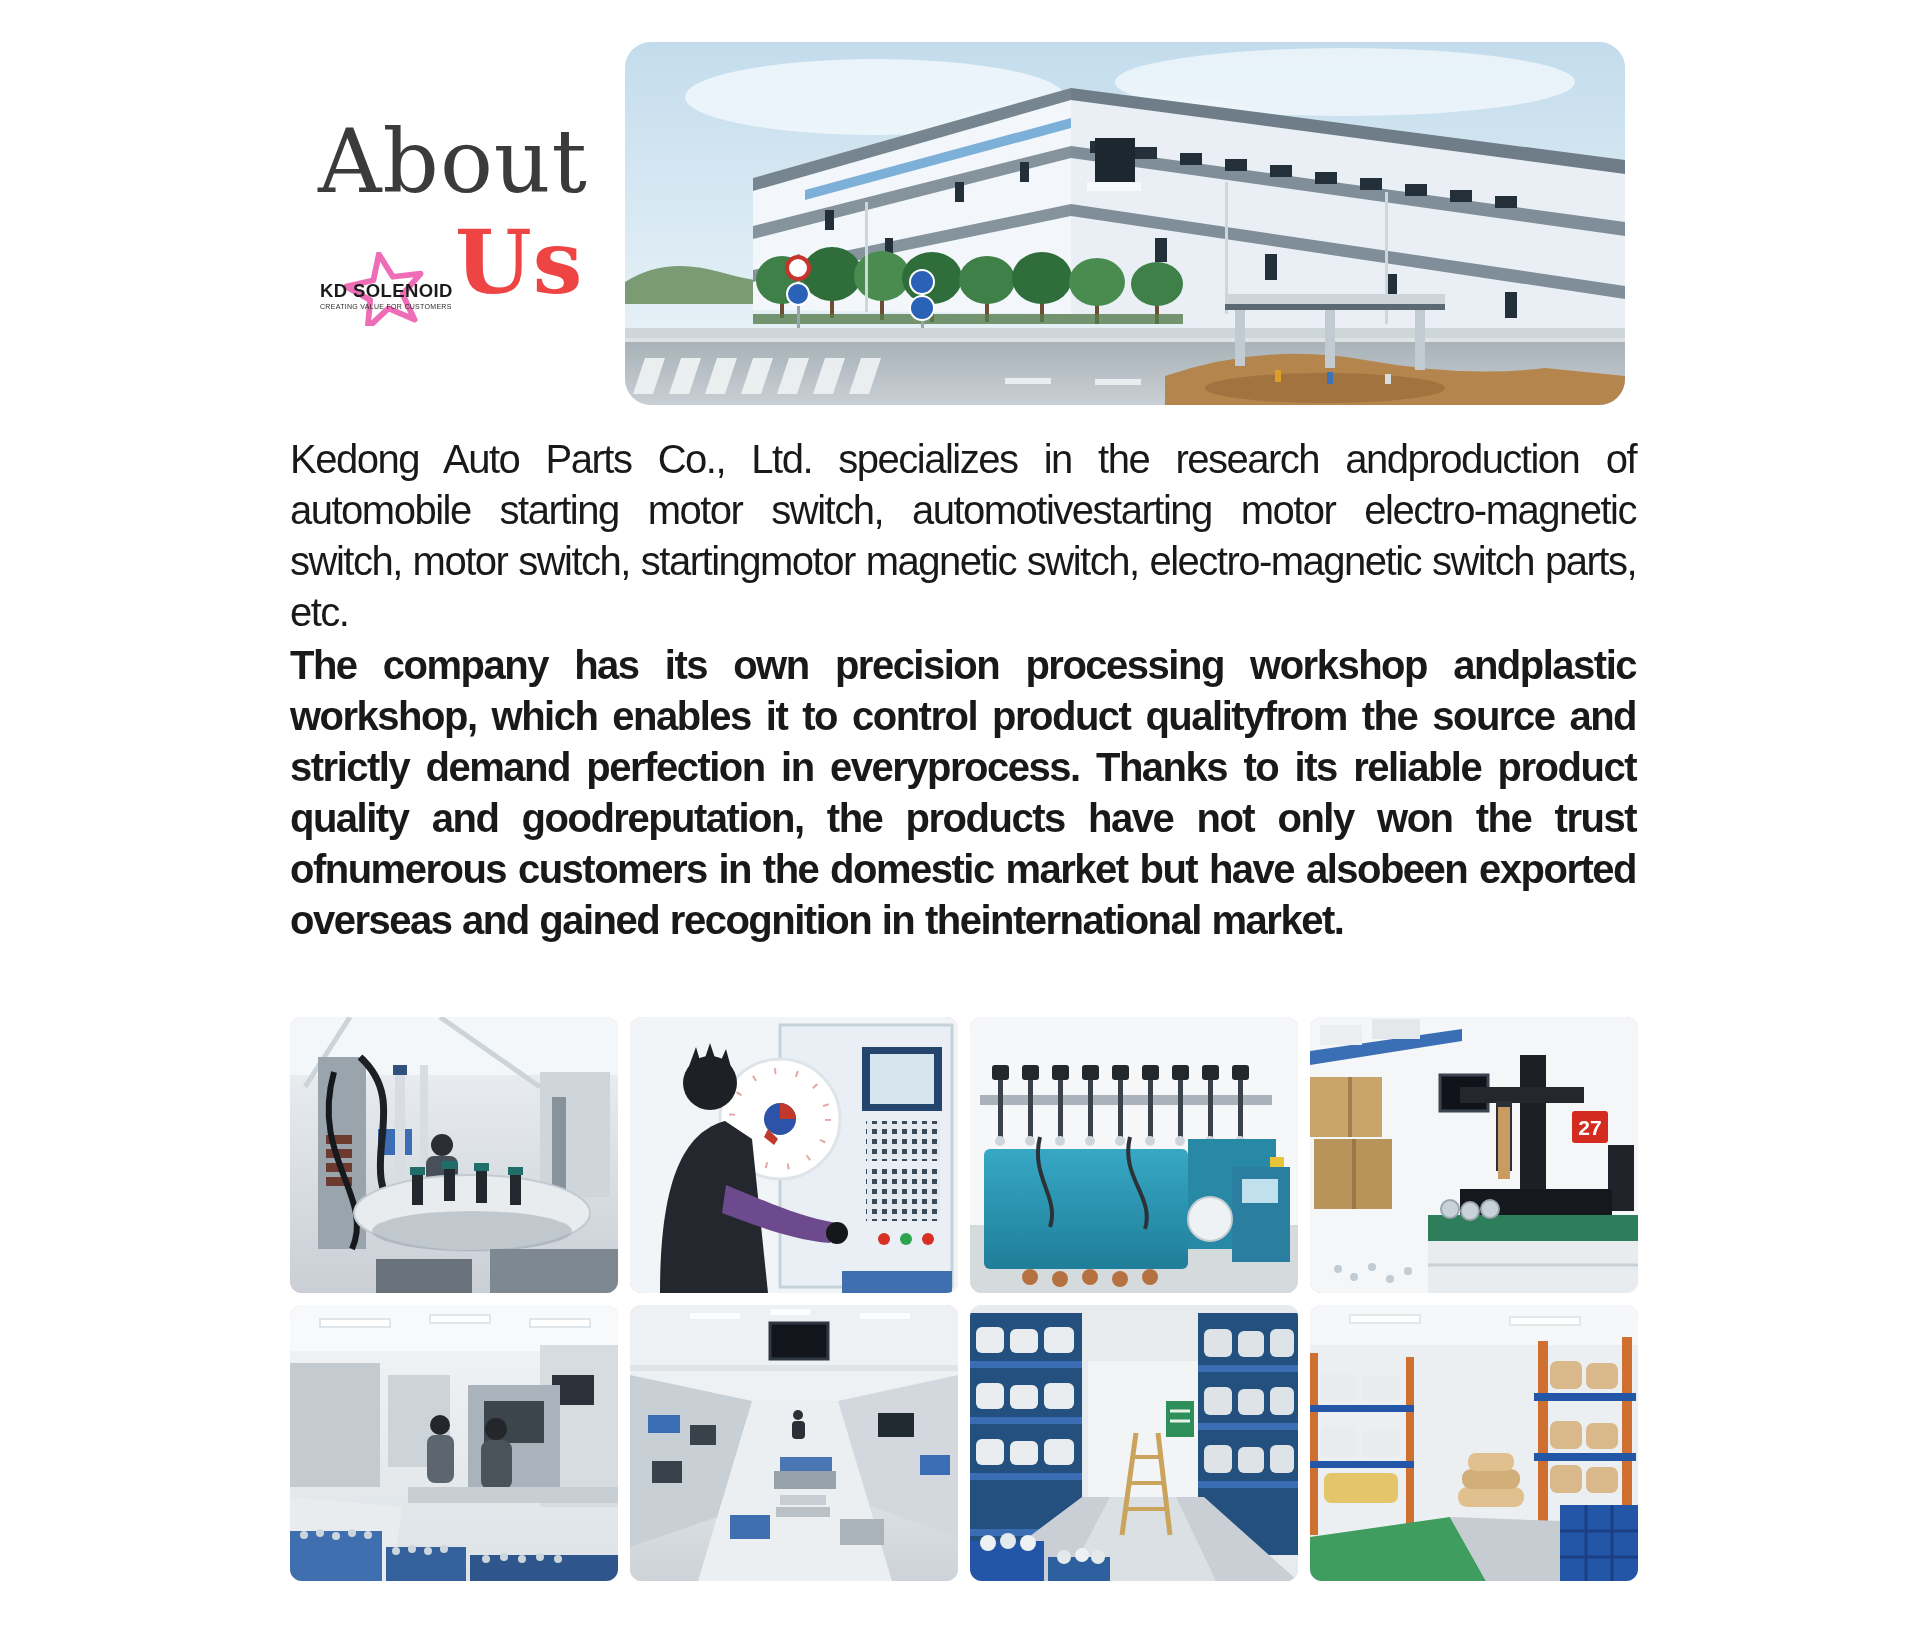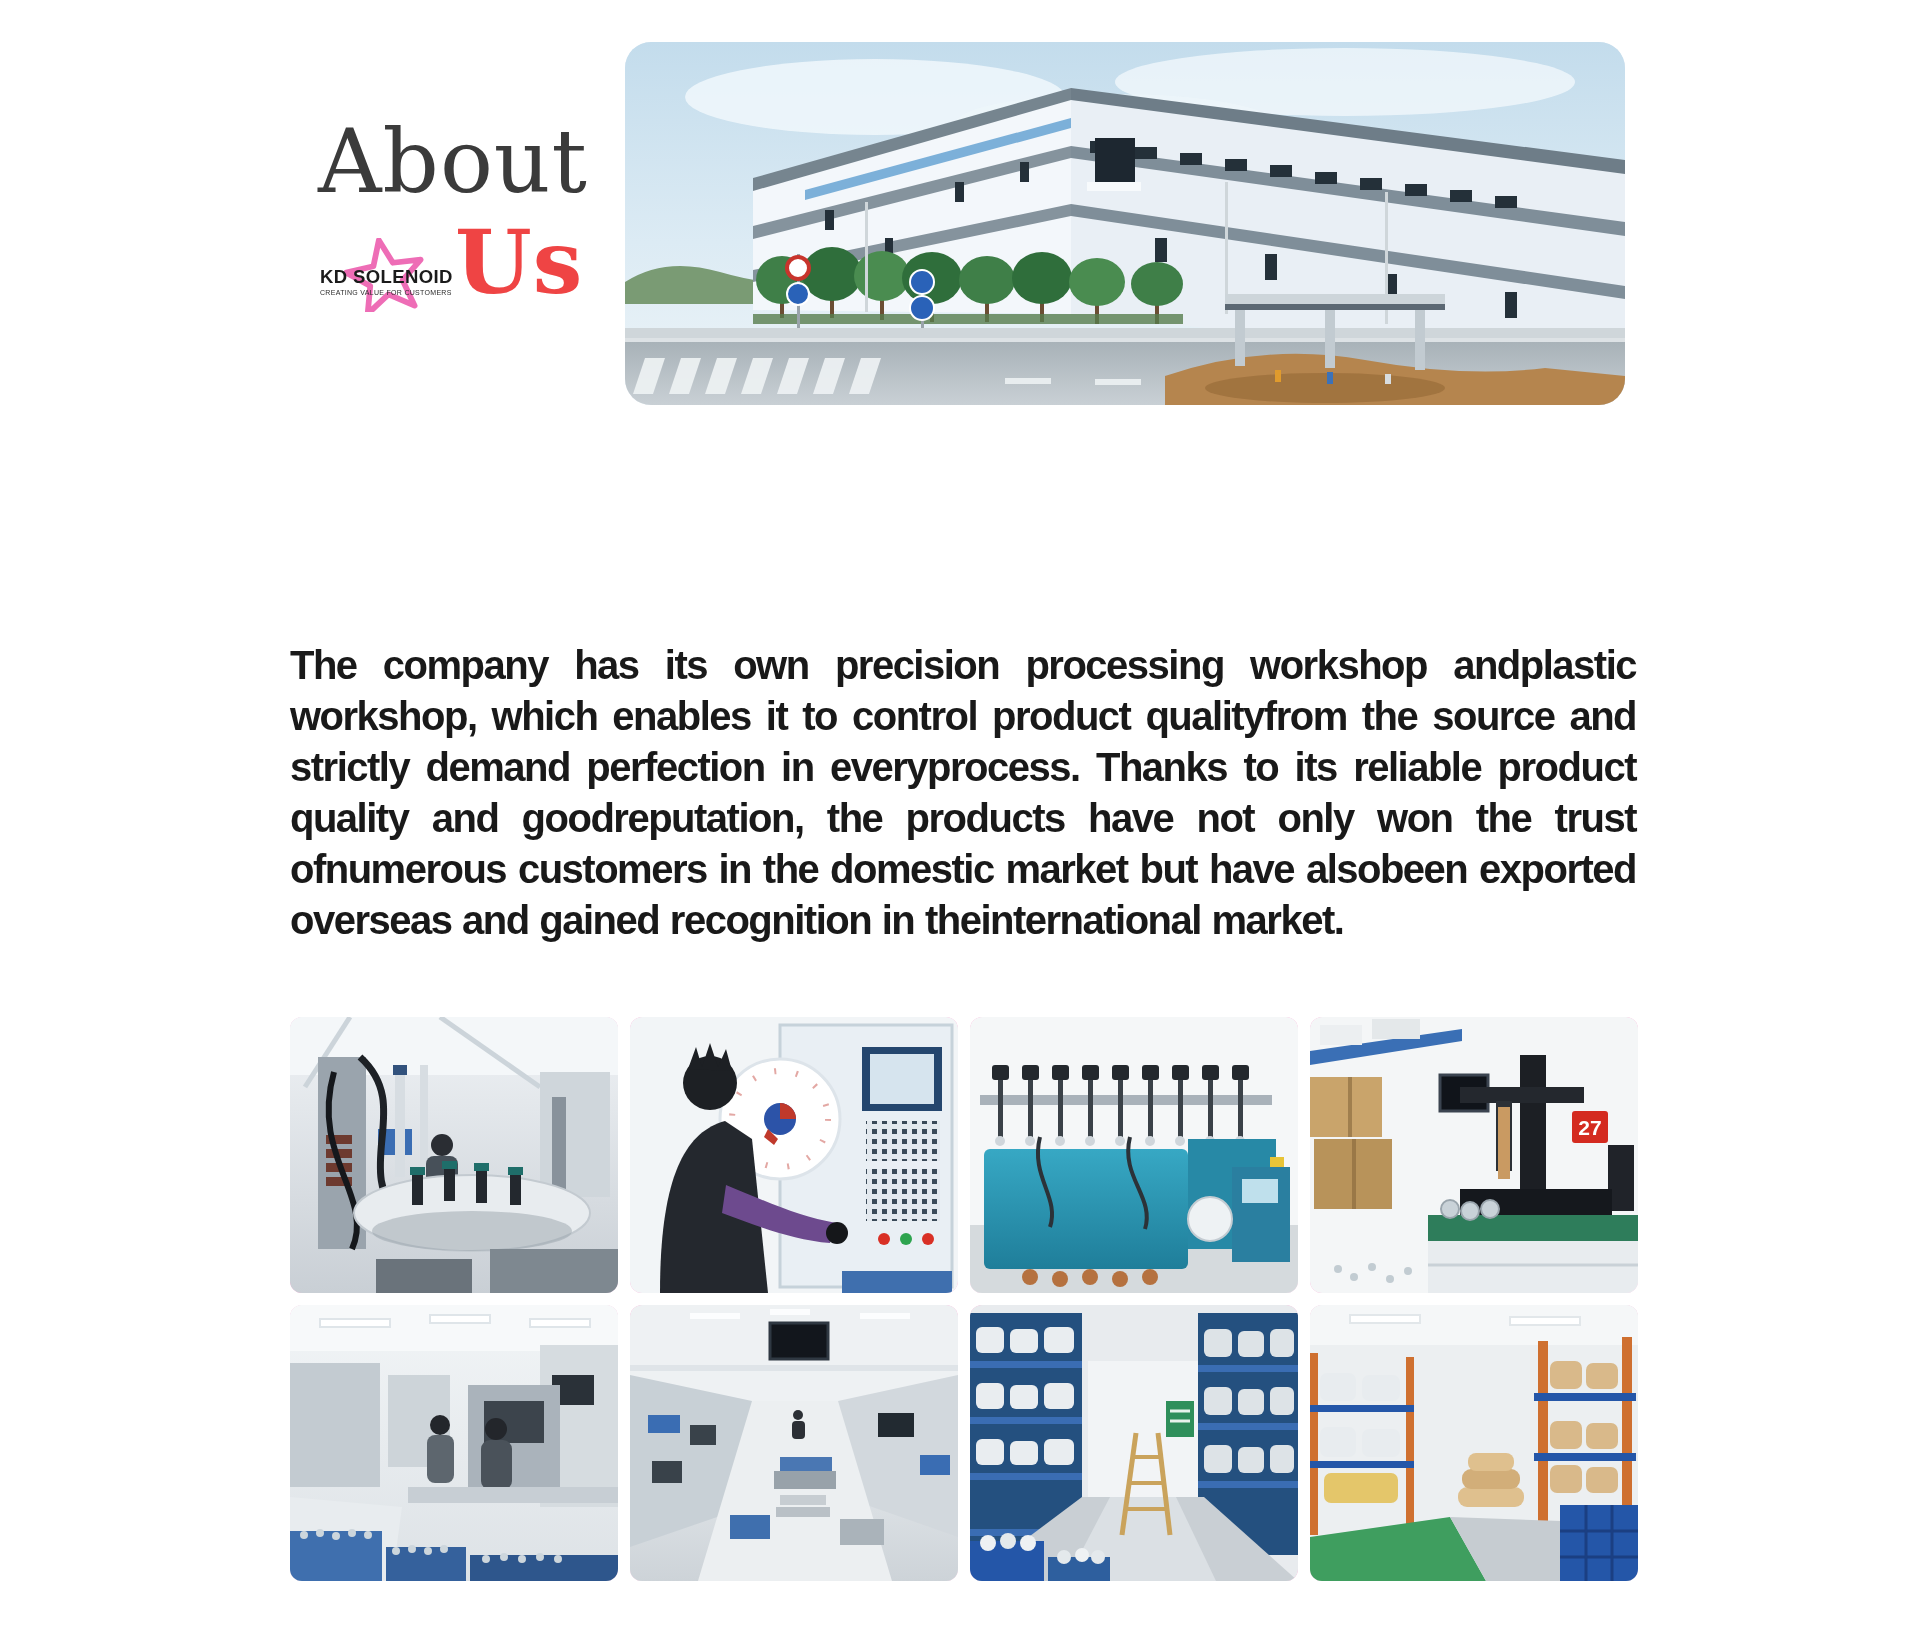--- a/index.html
+++ b/index.html
@@ -6,21 +6,21 @@
   .page{position:relative;width:1920px;height:1632px;background:#ffffff;overflow:hidden;
         font-family:"Liberation Sans",sans-serif;}
 
   
   .t-about{position:absolute;left:318px;top:118px;
            font-family:"DejaVu Serif",serif;font-weight:400;font-size:88px;line-height:1;
            color:#3b3b3b;letter-spacing:1px;}
   .t-us{position:absolute;left:455px;top:218px;
         font-family:"DejaVu Serif",serif;font-weight:700;font-size:88px;line-height:1;
         color:#ef4444;letter-spacing:1px;}
-  .logo{position:absolute;left:320px;top:238px;width:130px;text-align:center;}
+  .logo{position:absolute;left:320px;top:252px;width:130px;text-align:center;}
   .logo-star{position:absolute;left:22px;top:0px;width:86px;height:74px;}
   .logo-name{position:relative;z-index:2;margin-top:28px;font-size:18.5px;font-weight:700;
              color:#1b1b1b;letter-spacing:0.4px;white-space:nowrap;}
   .logo-tag{position:relative;z-index:2;margin-top:1px;font-size:7px;color:#2a2a2a;
             letter-spacing:0.3px;white-space:nowrap;}
 
   
   .hero{position:absolute;left:625px;top:42px;width:1000px;height:363px;margin:0;
         border-radius:26px;overflow:hidden;background:#dfeaf2;}
   .hero svg,.ph svg{width:100%;height:100%;display:block;}
@@ -166,20 +166,21 @@
       <rect x="600" y="262" width="220" height="6" fill="#5c6873"></rect>
       <rect x="610" y="268" width="10" height="56" fill="#c2cbd1"></rect>
       <rect x="700" y="268" width="10" height="58" fill="#c2cbd1"></rect>
       <rect x="790" y="268" width="10" height="60" fill="#c2cbd1"></rect>
       <rect x="650" y="328" width="6" height="12" fill="#e09b2d"></rect>
       <rect x="702" y="330" width="6" height="12" fill="#3c72b8"></rect>
       <rect x="760" y="332" width="6" height="10" fill="#d8dde0"></rect>
     </svg>
   </figure>
 
+  <p class="para p1">Kedong Auto Parts Co., Ltd. specializes in the research andproduction of automobile starting motor switch, automotivestarting motor electro-magnetic switch, motor switch, startingmotor magnetic switch, electro-magnetic switch parts, etc.</p>
   <p class="para p2">The company has its own precision processing workshop andplastic workshop, which enables it to control product qualityfrom the source and strictly demand perfection in everyprocess. Thanks to its reliable product quality and goodreputation, the products have not only won the trust ofnumerous customers in the domestic market but have alsobeen exported overseas and gained recognition in theinternational market.</p>
 
   <section class="gallery">
 
     <figure class="ph" aria-label="assembly-machines-workshop">
       <svg viewBox="0 0 328 276" preserveAspectRatio="none">
         <defs>
             <linearGradient id="p1-bg" x1="0" y1="0" x2="0" y2="1">
           <stop offset="0" stop-color="#f0f3f6"></stop>
               <stop offset="1" stop-color="#c9cfd5"></stop>

